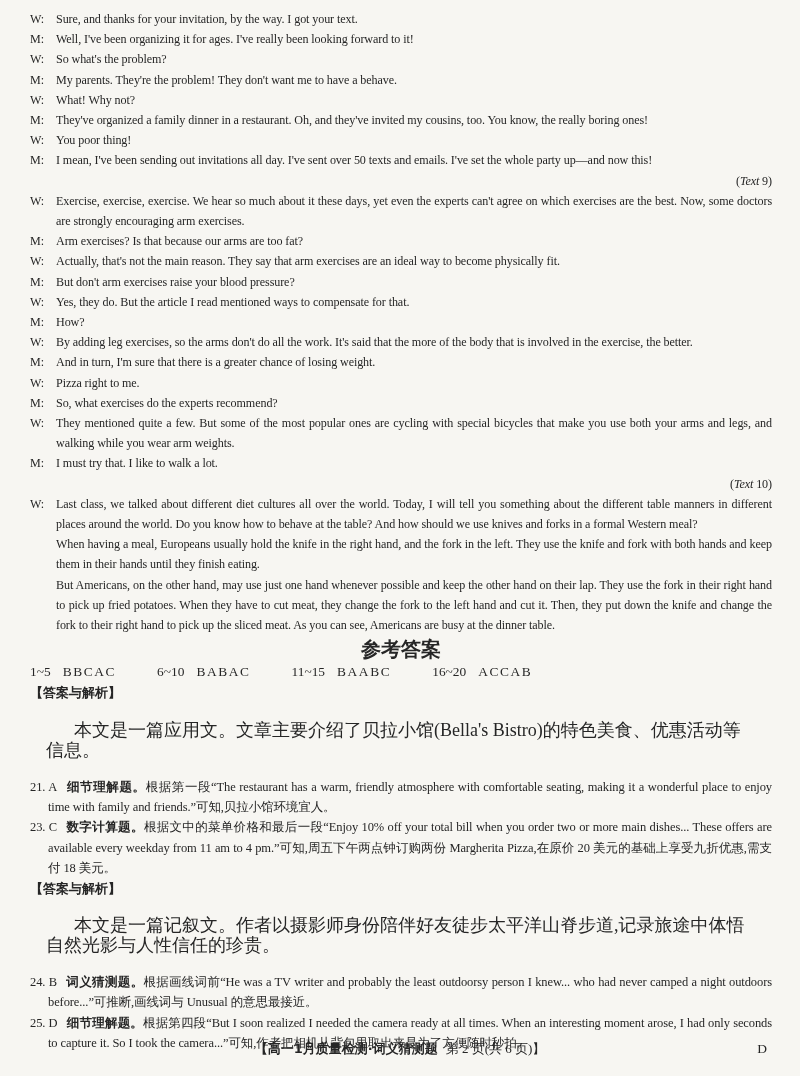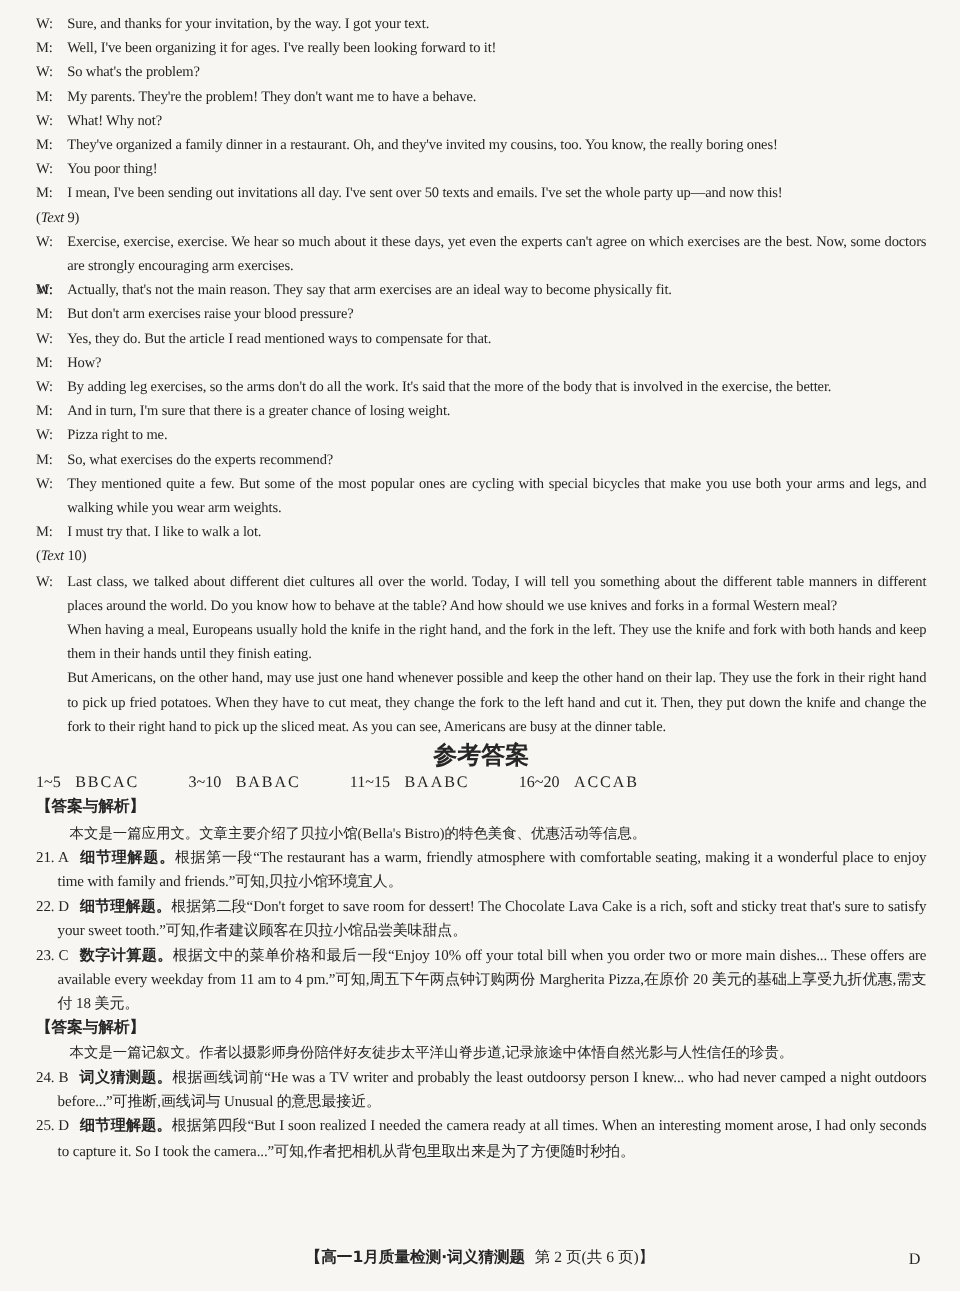--- a/index.html
+++ b/index.html
@@ -16,40 +16,40 @@
   }
   
   .ln {
     margin:0; position:relative;
     padding-left:26px;
     font-size:12.1px; line-height:20.2px;
     text-align:justify;
     letter-spacing:-0.1px;
   }
   .ln .lbl { position:absolute; left:0; top:0; }
-  .ln.mk { padding-left:0; text-align:left; }
+  .ln.mk { padding-left:0; text-align:right; }
   .ln.mk i { font-family:"Liberation Serif","DejaVu Serif",serif; }
   
   .ans-title {
     text-align:center; font-weight:bold;
     font-family:"DejaVu Sans","Liberation Sans",sans-serif;
     font-size:20px; line-height:22px; margin:3px 0 1px;
   }
   .keyrow {
     display:flex; column-gap:41px;
     font-size:13.4px; line-height:21px; margin:0 0 1px;
   }
   .kg .ltr { margin-left:12px; letter-spacing:1.6px; }
   
   .sec-header {
     margin:0; font-weight:bold;
     font-family:"DejaVu Sans","Liberation Sans",sans-serif;
     font-size:13px; line-height:20.4px;
   }
-  .intro { margin:0; text-indent:28px; font-size:12px; line-height:20.4px; }
+  .intro { margin:16px; text-indent:28px; font-size:18px; line-height:20.4px; }
   .item {
     margin:0; padding-left:18px; text-indent:-18px;
     font-size:12.5px; line-height:20.4px; text-align:justify;
     letter-spacing:-0.1px;
   }
   .item .inum { margin-right:9px; }
   .item .itype {
     font-family:Liberation Sans, sans-serif;
     font-weight:bold; font-size:12.6px;
   }
@@ -77,51 +77,50 @@
     <p class="ln sp"><span class="lbl">W:</span><span>Sure, and thanks for your invitation, by the way. I got your text.</span></p>
     <p class="ln sp"><span class="lbl">M:</span><span>Well, I've been organizing it for ages. I've really been looking forward to it!</span></p>
     <p class="ln sp"><span class="lbl">W:</span><span>So what's the problem?</span></p>
     <p class="ln sp"><span class="lbl">M:</span><span>My parents. They're the problem! They don't want me to have a behave.</span></p>
     <p class="ln sp"><span class="lbl">W:</span><span>What! Why not?</span></p>
     <p class="ln sp"><span class="lbl">M:</span><span>They've organized a family dinner in a restaurant. Oh, and they've invited my cousins, too. You know, the really boring ones!</span></p>
     <p class="ln sp"><span class="lbl">W:</span><span>You poor thing!</span></p>
     <p class="ln sp"><span class="lbl">M:</span><span>I mean, I've been sending out invitations all day. I've sent over 50 texts and emails. I've set the whole party up—and now this!</span></p>
     <p class="ln mk"><span>(</span><i>Text</i><span> 9)</span></p>
     <p class="ln sp"><span class="lbl">W:</span><span>Exercise, exercise, exercise. We hear so much about it these days, yet even the experts can't agree on which exercises are the best. Now, some doctors are strongly encouraging arm exercises.</span></p>
-    <p class="ln sp"><span class="lbl">M:</span></p>
+    <p class="ln sp"><span class="lbl">M:</span><span>Arm exercises? Is that because our arms are too fat?</span></p>
     <p class="ln sp"><span class="lbl">W:</span><span>Actually, that's not the main reason. They say that arm exercises are an ideal way to become physically fit.</span></p>
     <p class="ln sp"><span class="lbl">M:</span><span>But don't arm exercises raise your blood pressure?</span></p>
     <p class="ln sp"><span class="lbl">W:</span><span>Yes, they do. But the article I read mentioned ways to compensate for that.</span></p>
     <p class="ln sp"><span class="lbl">M:</span><span>How?</span></p>
     <p class="ln sp"><span class="lbl">W:</span><span>By adding leg exercises, so the arms don't do all the work. It's said that the more of the body that is involved in the exercise, the better.</span></p>
     <p class="ln sp"><span class="lbl">M:</span><span>And in turn, I'm sure that there is a greater chance of losing weight.</span></p>
     <p class="ln sp"><span class="lbl">W:</span><span>Pizza right to me.</span></p>
     <p class="ln sp"><span class="lbl">M:</span><span>So, what exercises do the experts recommend?</span></p>
     <p class="ln sp"><span class="lbl">W:</span><span>They mentioned quite a few. But some of the most popular ones are cycling with special bicycles that make you use both your arms and legs, and walking while you wear arm weights.</span></p>
     <p class="ln sp"><span class="lbl">M:</span><span>I must try that. I like to walk a lot.</span></p>
     <p class="ln mk"><span>(</span><i>Text</i><span> 10)</span></p>
     <p class="ln sp"><span class="lbl">W:</span><span>Last class, we talked about different diet cultures all over the world. Today, I will tell you something about the different table manners in different places around the world. Do you know how to behave at the table? And how should we use knives and forks in a formal Western meal?</span></p>
     <p class="ln pp"><span>When having a meal, Europeans usually hold the knife in the right hand, and the fork in the left. They use the knife and fork with both hands and keep them in their hands until they finish eating.</span></p>
     <p class="ln pp"><span>But Americans, on the other hand, may use just one hand whenever possible and keep the other hand on their lap. They use the fork in their right hand to pick up fried potatoes. When they have to cut meat, they change the fork to the left hand and cut it. Then, they put down the knife and change the fork to their right hand to pick up the sliced meat. As you can see, Americans are busy at the dinner table.</span></p>
   </div>
 
   <div class="ans-title">参考答案</div>
 
   <div class="keyrow">
     <span class="kg"><span class="rng">1~5</span><span class="ltr">BBCAC</span></span>
-    <span class="kg"><span class="rng">3~10</span><span class="ltr">BABAC</span></span>
+    <span class="kg"><span class="rng">6~10</span><span class="ltr">BABAC</span></span>
     <span class="kg"><span class="rng">11~15</span><span class="ltr">BAABC</span></span>
     <span class="kg"><span class="rng">16~20</span><span class="ltr">ACCAB</span></span>
   </div>
 
   <div class="analysis">
     <p class="sec-header">【答案与解析】</p>
     <p class="intro">本文是一篇应用文。文章主要介绍了贝拉小馆(Bella's Bistro)的特色美食、优惠活动等信息。</p>
     <p class="item"><span class="inum">21. A</span><span class="itype">细节理解题。</span><span>根据第一段“The restaurant has a warm, friendly atmosphere with comfortable seating, making it a wonderful place to enjoy time with family and friends.”可知,贝拉小馆环境宜人。</span></p>
-    <p class="item"><span class="inum">22. D</span><span class="itype">细节理解题。</span><span>根据第二段“Don't forget to save room for dessert! The Chocolate Lava Cake is a rich, soft and sticky treat that's sure to satisfy your sweet tooth.”可知,作者建议顾客在贝拉小馆品尝美味甜点。</span></p>
     <p class="item"><span class="inum">23. C</span><span class="itype">数字计算题。</span><span>根据文中的菜单价格和最后一段“Enjoy 10% off your total bill when you order two or more main dishes... These offers are available every weekday from 11 am to 4 pm.”可知,周五下午两点钟订购两份 Margherita Pizza,在原价 20 美元的基础上享受九折优惠,需支付 18 美元。</span></p>
   </div>
 
   <div class="analysis">
     <p class="sec-header">【答案与解析】</p>
     <p class="intro">本文是一篇记叙文。作者以摄影师身份陪伴好友徒步太平洋山脊步道,记录旅途中体悟自然光影与人性信任的珍贵。</p>
     <p class="item"><span class="inum">24. B</span><span class="itype">词义猜测题。</span><span>根据画线词前“He was a TV writer and probably the least outdoorsy person I knew... who had never camped a night outdoors before...”可推断,画线词与 Unusual 的意思最接近。</span></p>
     <p class="item"><span class="inum">25. D</span><span class="itype">细节理解题。</span><span>根据第四段“But I soon realized I needed the camera ready at all times. When an interesting moment arose, I had only seconds to capture it. So I took the camera...”可知,作者把相机从背包里取出来是为了方便随时秒拍。</span></p>
   </div>
 

